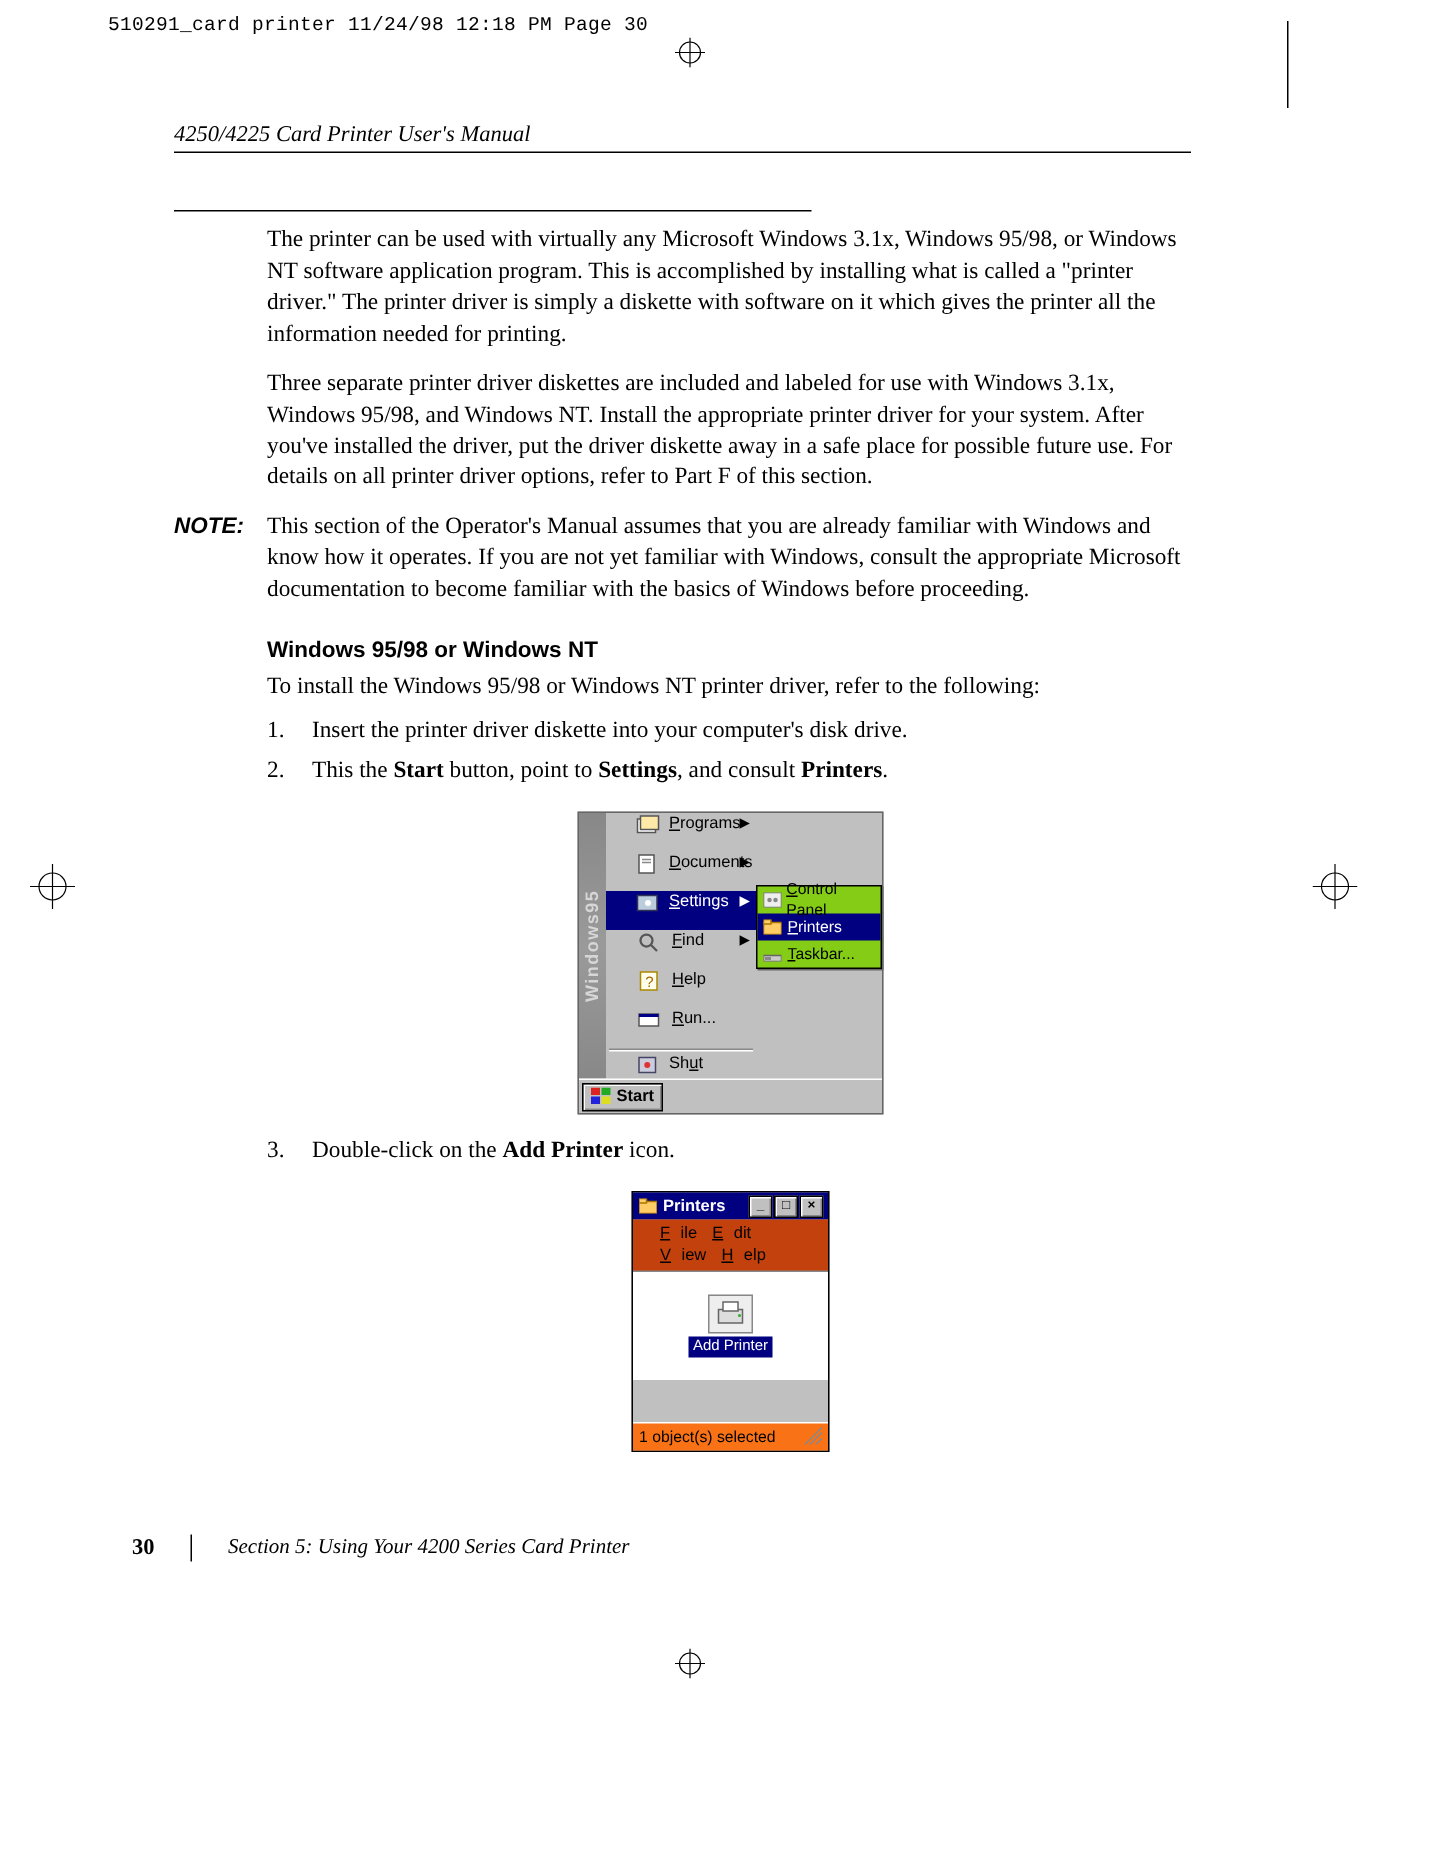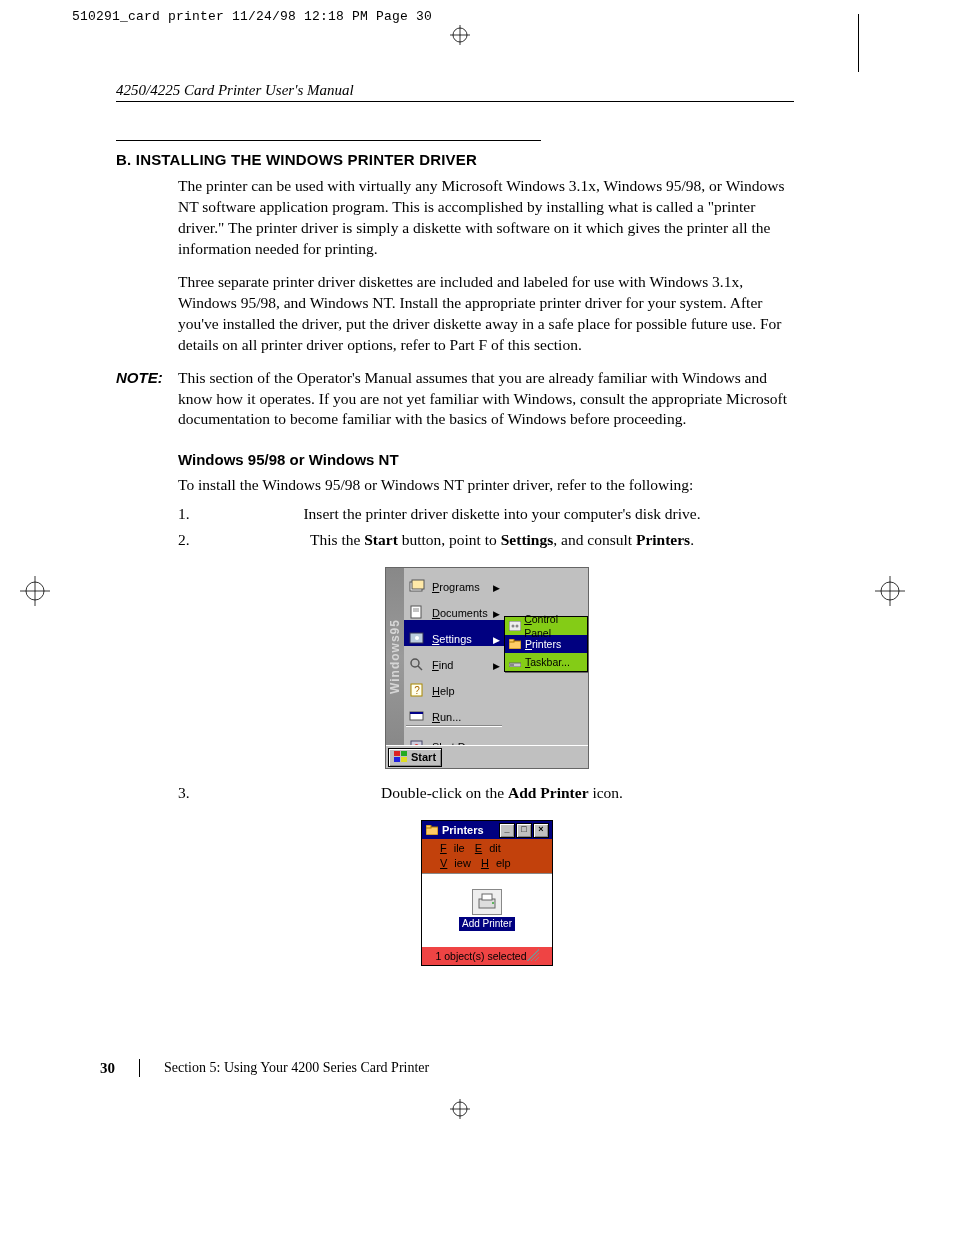--- a/index.html
+++ b/index.html
@@ -110,21 +110,21 @@
     list-style: none;
   }
   ol.steps li {
     display: flex;
     margin-bottom: 6px;
   }
   ol.steps li .num {
     width: 30px;
     flex: 0 0 30px;
   }
-  ol.steps li .txt { flex:1;text-align:center; }
+  ol.steps li .txt { flex:1; }
   .b { font-weight: bold; }
 
   .figure-wrap {
     margin: 16px 0 14px 62px;
     display: flex;
     justify-content: center;
   }
   .fig1 { width: 202px; border:1px solid #666; font-family: "MS Sans Serif", Tahoma, Arial, sans-serif; font-size:11px; background:#c0c0c0; position:relative;}
   .fig1 .sidebar {
     width: 18px;
@@ -140,23 +140,23 @@
     position:absolute;
     left:0; top:0; bottom:22px;
     display:flex; align-items:center; justify-content:center;
   }
   .fig1 .menu {
     margin-left:18px;
     background:#c0c0c0;
     width: 100px;
   }
   .fig1 .row {
-    display:flex; align-items:flex-end;
+    display:flex; align-items:flex-start;
     height:26px;
-    padding:0 4px;
+    padding:0 20px;
     border-bottom: none;
     position:relative;
   }
   .fig1 .row .ic { width:18px; height:16px; margin-right:6px; display:flex; align-items:center; justify-content:center;}
   .fig1 .row.sel { background:#000080; color:#fff;}
   .fig1 .row .arrow { position:absolute; right:4px; font-size:9px;}
   .fig1 .sep { height:0; border-top:1px solid #888; border-bottom:1px solid #fff; margin:1px 2px;}
   .fig1 .taskbar {
     position:absolute; left:0; right:0; bottom:0; height:22px;
     background:#c0c0c0; border-top:1px solid #fff;
@@ -212,44 +212,43 @@
   }
   .fig2 .menubar span{ margin-right:7px; }
   .fig2 .client {
     background:#fff; height:72px;
     display:flex; align-items:center; justify-content:center;
     flex-direction:column;
   }
   .fig2 .client .picon {width:28px;height:24px;border:1px solid #888;background:#eee;margin-bottom:2px;display:flex;align-items:center;justify-content:center;}
   .fig2 .client .lbl {background:#000080;color:#fff;font-size:10px;padding:0 3px;}
   .fig2 .status {
-    background:#ef4444; border-top:1px solid #fff;
+    background:#f97316; border-top:1px solid #fff;
     padding:2px 4px; font-size:10.5px;
-    display:flex; justify-content:center;
+    display:flex; justify-content:space-between;margin-top:28px;
   }
   .fig2 .grip {
     width:12px;height:12px;
     background:
       linear-gradient(135deg, transparent 50%, #888 50%, #888 55%, transparent 55%,
                       transparent 65%, #888 65%, #888 70%, transparent 70%,
                       transparent 80%, #888 80%, #888 85%, transparent 85%);
   }
 
   .folio {
     position:absolute;
-    top: 1058px;
+    top: 1022px;
     left: 88px;
     display:flex;
     align-items:center;
     gap: 24px;
-    margin-left: 12px;
   }
   .folio .pnum { font-weight:bold; font-size:15px; }
   .folio .vline { width:0; height:18px; border-left:1.2px solid #000; }
-  .folio .sect { font-size:14px; }
+  .folio .sect { font-style: italic; font-size:14px; }
 
   .u { text-decoration: underline; }
 </style>
 </head>
 <body>
 
 <div class="slug">510291_card printer  11/24/98 12:18 PM  Page 30</div>
 <div class="trim-right"></div>
 
 <div class="regmark-top cross">
@@ -279,21 +278,20 @@
       <line x1="15" y1="0" x2="15" y2="30" stroke="#000" stroke-width="0.8"></line>
       <line x1="0" y1="15" x2="30" y2="15" stroke="#000" stroke-width="0.8"></line>
     </svg>
 </div>
 
 <div class="running-head">4250/4225 Card Printer User's Manual</div>
 <div class="running-head-rule"></div>
 
 <div class="content">
   <div class="rule-over-heading"></div>
-  <div class="heading-b">B. INSTALLING THE WINDOWS PRINTER DRIVER</div>
 
   <div class="para">The printer can be used with virtually any Microsoft Windows 3.1x, Windows 95/98, or Windows NT software application program. This is accomplished by installing what is called a "printer driver." The printer driver is simply a diskette with software on it which gives the printer all the information needed for printing.</div>
   <div class="para">Three separate printer driver diskettes are included and labeled for use with Windows 3.1x, Windows 95/98, and Windows NT. Install the appropriate printer driver for your system. After you've installed the driver, put the driver diskette away in a safe place for possible future use. For details on all printer driver options, refer to Part F of this section.</div>
 
   <div class="note-row">
     <div class="note-label">NOTE:</div>
     <div class="note-body">This section of the Operator's Manual assumes that you are already familiar with Windows and know how it operates. If you are not yet familiar with Windows, consult the appropriate Microsoft documentation to become familiar with the basics of Windows before proceeding.</div>
   </div>
 
   <div class="heading-sub">Windows 95/98 or Windows NT</div>

